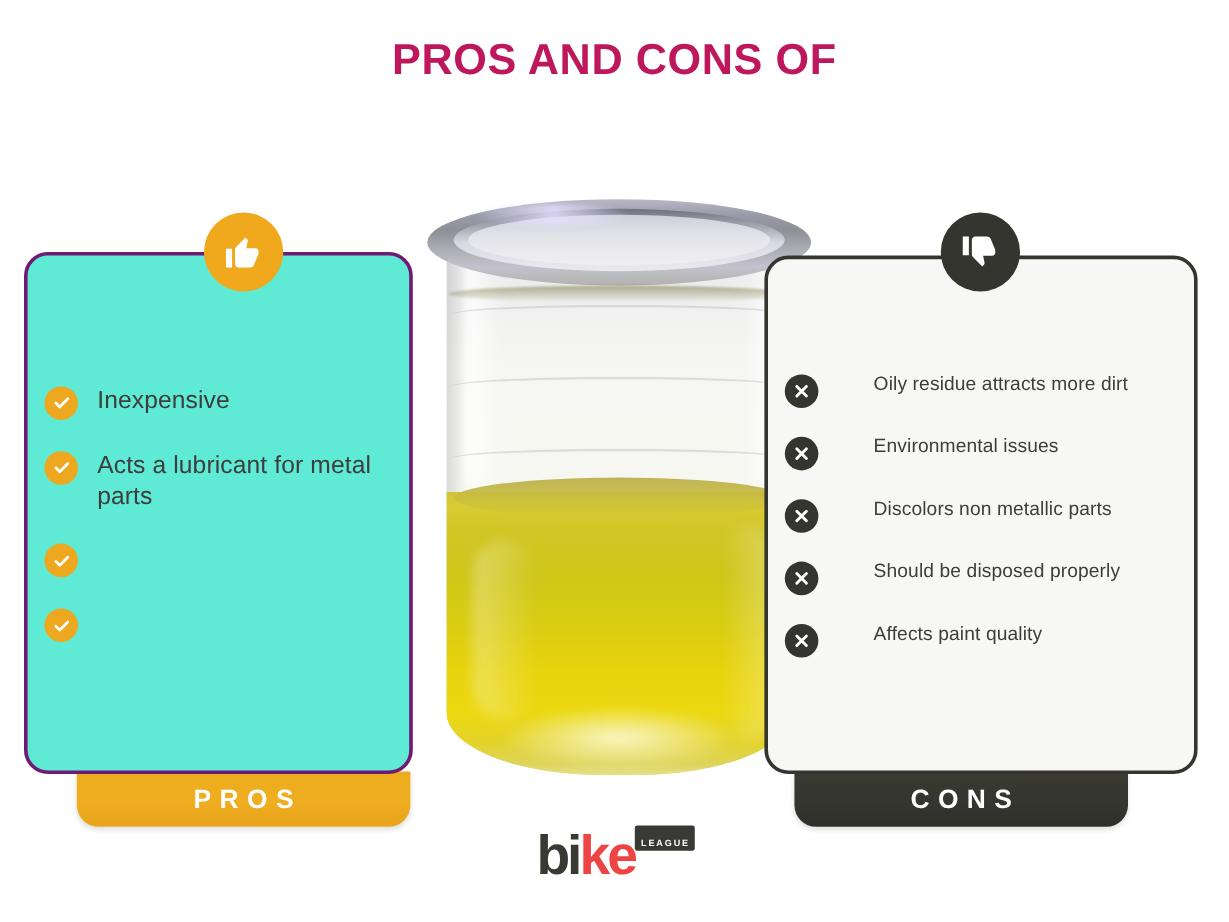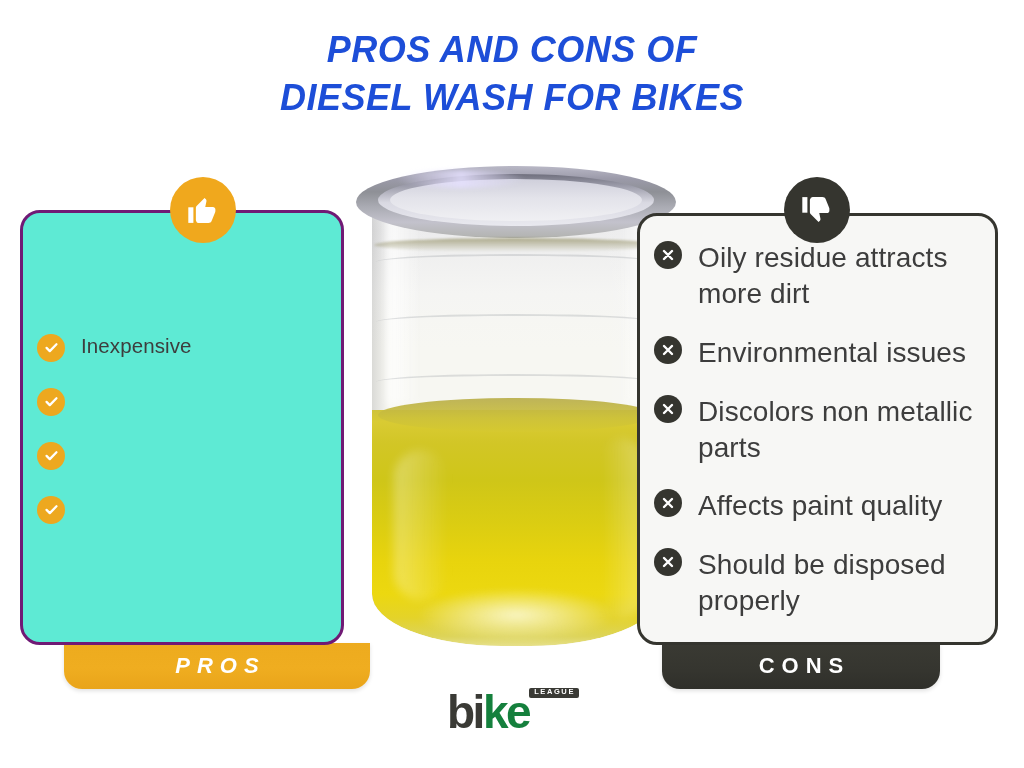--- a/index.html
+++ b/index.html
@@ -26,24 +26,23 @@
     top: 26px;
     width: 1024px;
     text-align: center;
     z-index: 40;
   }
   .title-line {
     font-family: "Liberation Sans", sans-serif;
     font-weight: bold;
     font-size: 36px;
     letter-spacing: 0.5px;
-    color: #1d4ed8;
+    color: #be185d;
     line-height: 1.34;
     text-transform: uppercase;
-    font-style: italic;
   }
 
   
   .photo {
     position: absolute;
     left: 322px;
     top: 150px;
     width: 388px;
     height: 528px;
     z-index: 5;
@@ -273,21 +272,21 @@
   .badge-check { background: #eda81f; }
   .badge-x { background: #35352f; }
 
   .row-text {
     font-size: 20.5px;
     line-height: 1.28;
     color: #3d3d3d;
     letter-spacing: 0.1px;
     padding-top: 1px;
   }
-  .card-cons .row-text { font-size: 28px; }
+  .card-cons .row-text { font-size: 16px; margin-left: 30px; }
 
   
   .top-badge {
     position: absolute;
     width: 66px;
     height: 66px;
     border-radius: 50%;
     z-index: 30;
     display: flex;
     align-items: center;
@@ -302,24 +301,23 @@
     height: 46px;
     z-index: 10;
     display: flex;
     align-items: center;
     justify-content: center;
     border-radius: 0 0 18px 18px;
   }
   .banner-pros {
     left: 64px;
     top: 643px;
-    width: 306px;
+    width: 278px;
     background: linear-gradient(to bottom, #edab1e 0%, #efad20 55%, #e9a41a 100%);
     box-shadow: 0 2px 4px rgba(0,0,0,0.12);
-    font-style: italic;
   }
   .banner-cons {
     left: 662px;
     top: 643px;
     width: 278px;
     background: linear-gradient(to bottom, #3a3a33 0%, #35352f 60%, #2f2f2a 100%);
     box-shadow: 0 2px 4px rgba(0,0,0,0.12);
   }
   .banner-label {
     color: #ffffff;
@@ -339,43 +337,42 @@
     z-index: 40;
   }
   .logo-word {
     font-family: "Liberation Sans", sans-serif;
     font-weight: bold;
     font-size: 46px;
     letter-spacing: -2.5px;
     line-height: 48px;
   }
   .logo-bi { color: #3a3a35; }
-  .logo-ke { color: #15803d; }
+  .logo-ke { color: #ef4444; }
   .logo-league {
     position: absolute;
     right: -2px;
     top: 0px;
     background: #3a3a35;
     color: #ffffff;
     font-size: 7.5px;
     font-weight: bold;
     letter-spacing: 1.6px;
-    padding: 0 4px 2px 5px;
+    padding: 11px 4px 2px 5px;
     border-radius: 2px;
     line-height: 1;
   }
 </style>
 </head>
 <body>
 
 <div id="stage">
 
   <div class="title-block">
     <div class="title-line">PROS AND CONS OF</div>
-    <div class="title-line">DIESEL WASH FOR BIKES</div>
   </div>
 
   <div class="photo">
     <div class="jar">
       <div class="jar-body">
         <div class="glass-hl-left"></div>
         <div class="glass-hl-right"></div>
         <div class="glass-ring ring1"></div>
         <div class="glass-ring ring2"></div>
         <div class="glass-ring ring3"></div>
@@ -416,20 +413,21 @@
         <span class="row-text">Inexpensive</span>
       </div>
 
 
       <div class="row">
         <span class="badge-ic badge-check">
           <svg width="17" height="17" viewBox="0 0 24 24" fill="none">
               <path d="M5 12.5l4.6 4.6L19 7.5" stroke="#ffffff" stroke-width="3.2" stroke-linecap="round" stroke-linejoin="round"></path>
             </svg>
         </span>
+        <span class="row-text">Acts a lubricant for metal parts</span>
       </div>
 
       <div class="row">
         <span class="badge-ic badge-check">
           <svg width="17" height="17" viewBox="0 0 24 24" fill="none">
               <path d="M5 12.5l4.6 4.6L19 7.5" stroke="#ffffff" stroke-width="3.2" stroke-linecap="round" stroke-linejoin="round"></path>
             </svg>
         </span>
       </div>
 
@@ -473,30 +471,30 @@
         </span>
         <span class="row-text">Discolors non metallic parts</span>
       </div>
 
       <div class="row">
         <span class="badge-ic badge-x">
           <svg width="16" height="16" viewBox="0 0 24 24" fill="none">
               <path d="M6 6l12 12M18 6L6 18" stroke="#ffffff" stroke-width="3.6" stroke-linecap="round"></path>
             </svg>
         </span>
-        <span class="row-text">Affects paint quality</span>
+        <span class="row-text">Should be disposed properly</span>
       </div>
 
       <div class="row">
         <span class="badge-ic badge-x">
           <svg width="16" height="16" viewBox="0 0 24 24" fill="none">
               <path d="M6 6l12 12M18 6L6 18" stroke="#ffffff" stroke-width="3.6" stroke-linecap="round"></path>
             </svg>
         </span>
-        <span class="row-text">Should be disposed properly</span>
+        <span class="row-text">Affects paint quality</span>
       </div>
 
     </div>
   </div>
 
   <div class="top-badge badge-pros">
     <svg width="36" height="36" viewBox="0 0 24 24" fill="#ffffff">
       <path d="M2.2 10.2h3.4v10.4H2.2z"></path>
       <path d="M7.2 20.6h8.4c1 0 1.9-.6 2.2-1.5l2.3-5.6c.1-.25.15-.5.15-.78v-1.2c0-.9-.75-1.6-1.65-1.6h-5.1l.8-3.8.03-.3c0-.36-.15-.7-.4-.95l-.9-.88-5.3 5.4c-.3.3-.48.7-.48 1.14v8.1c0 .9.75 1.95 1.95 1.95z"></path>
     </svg>

